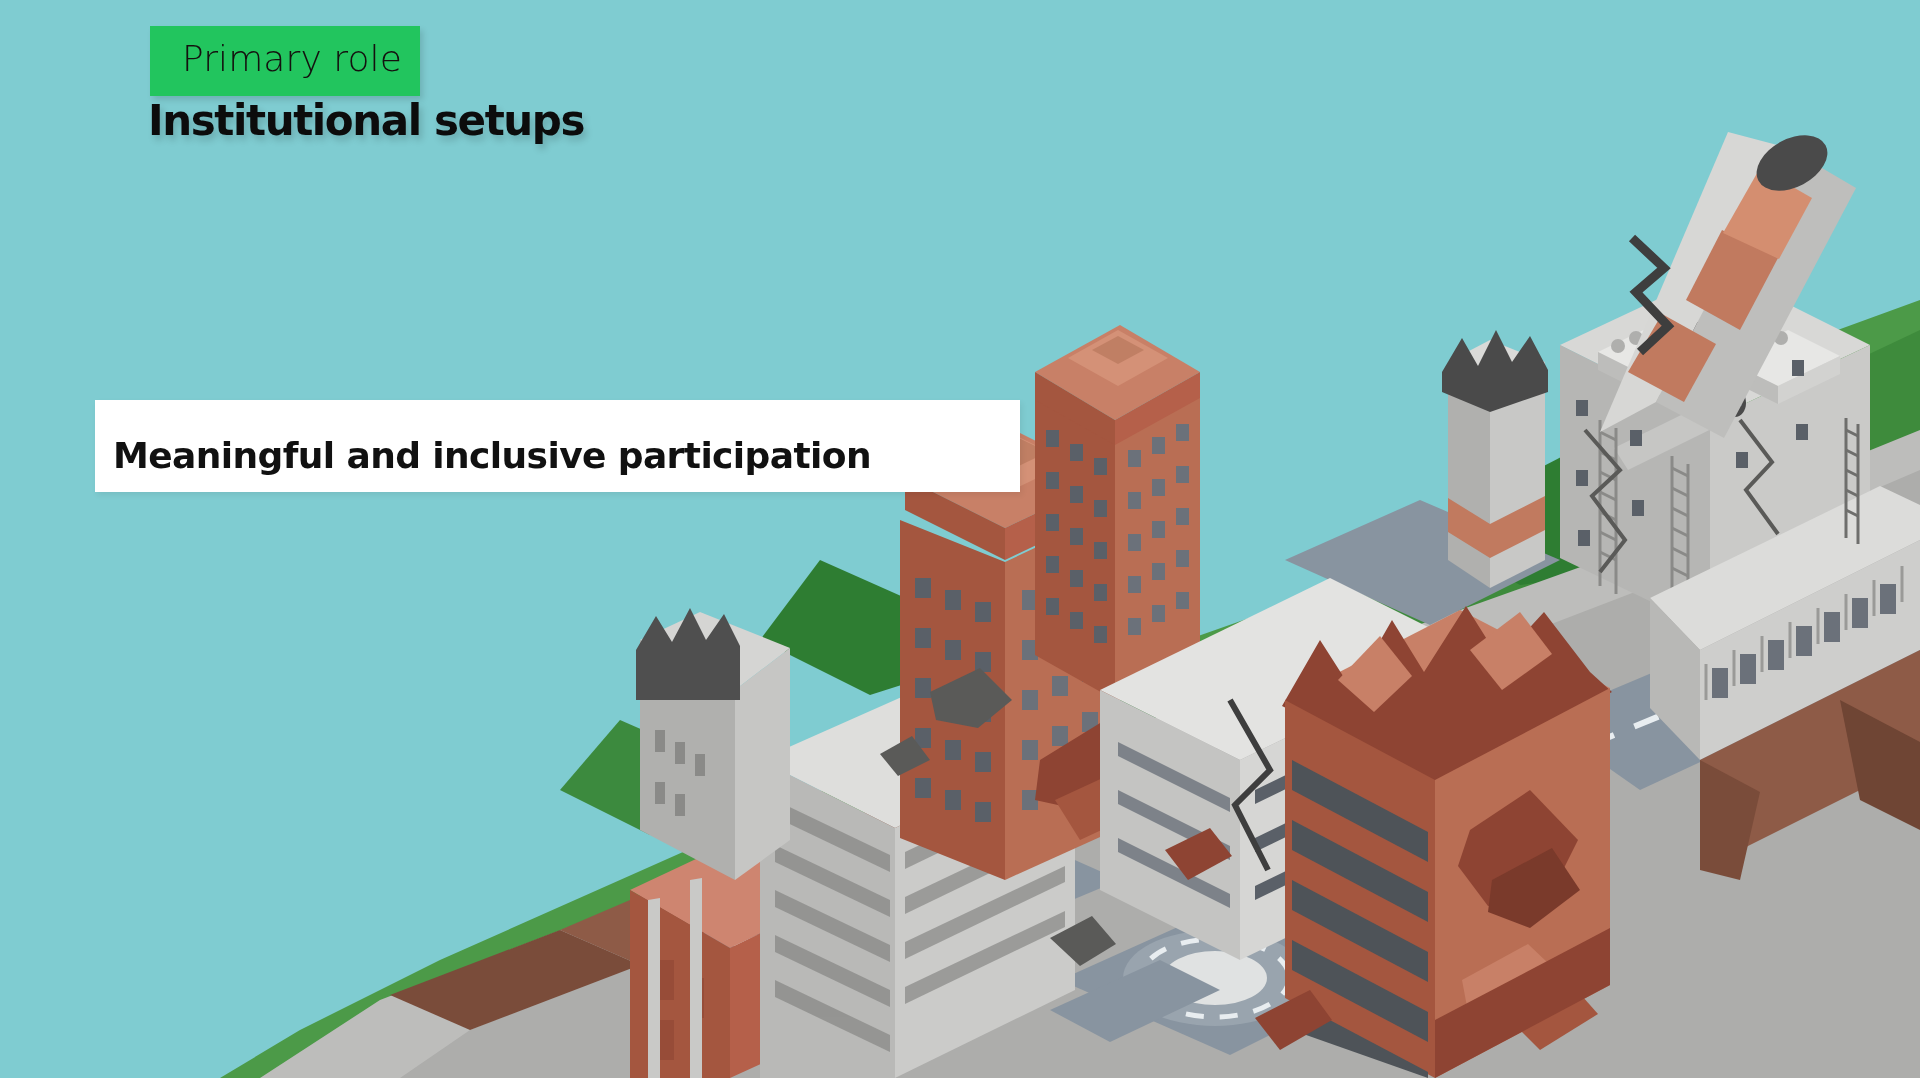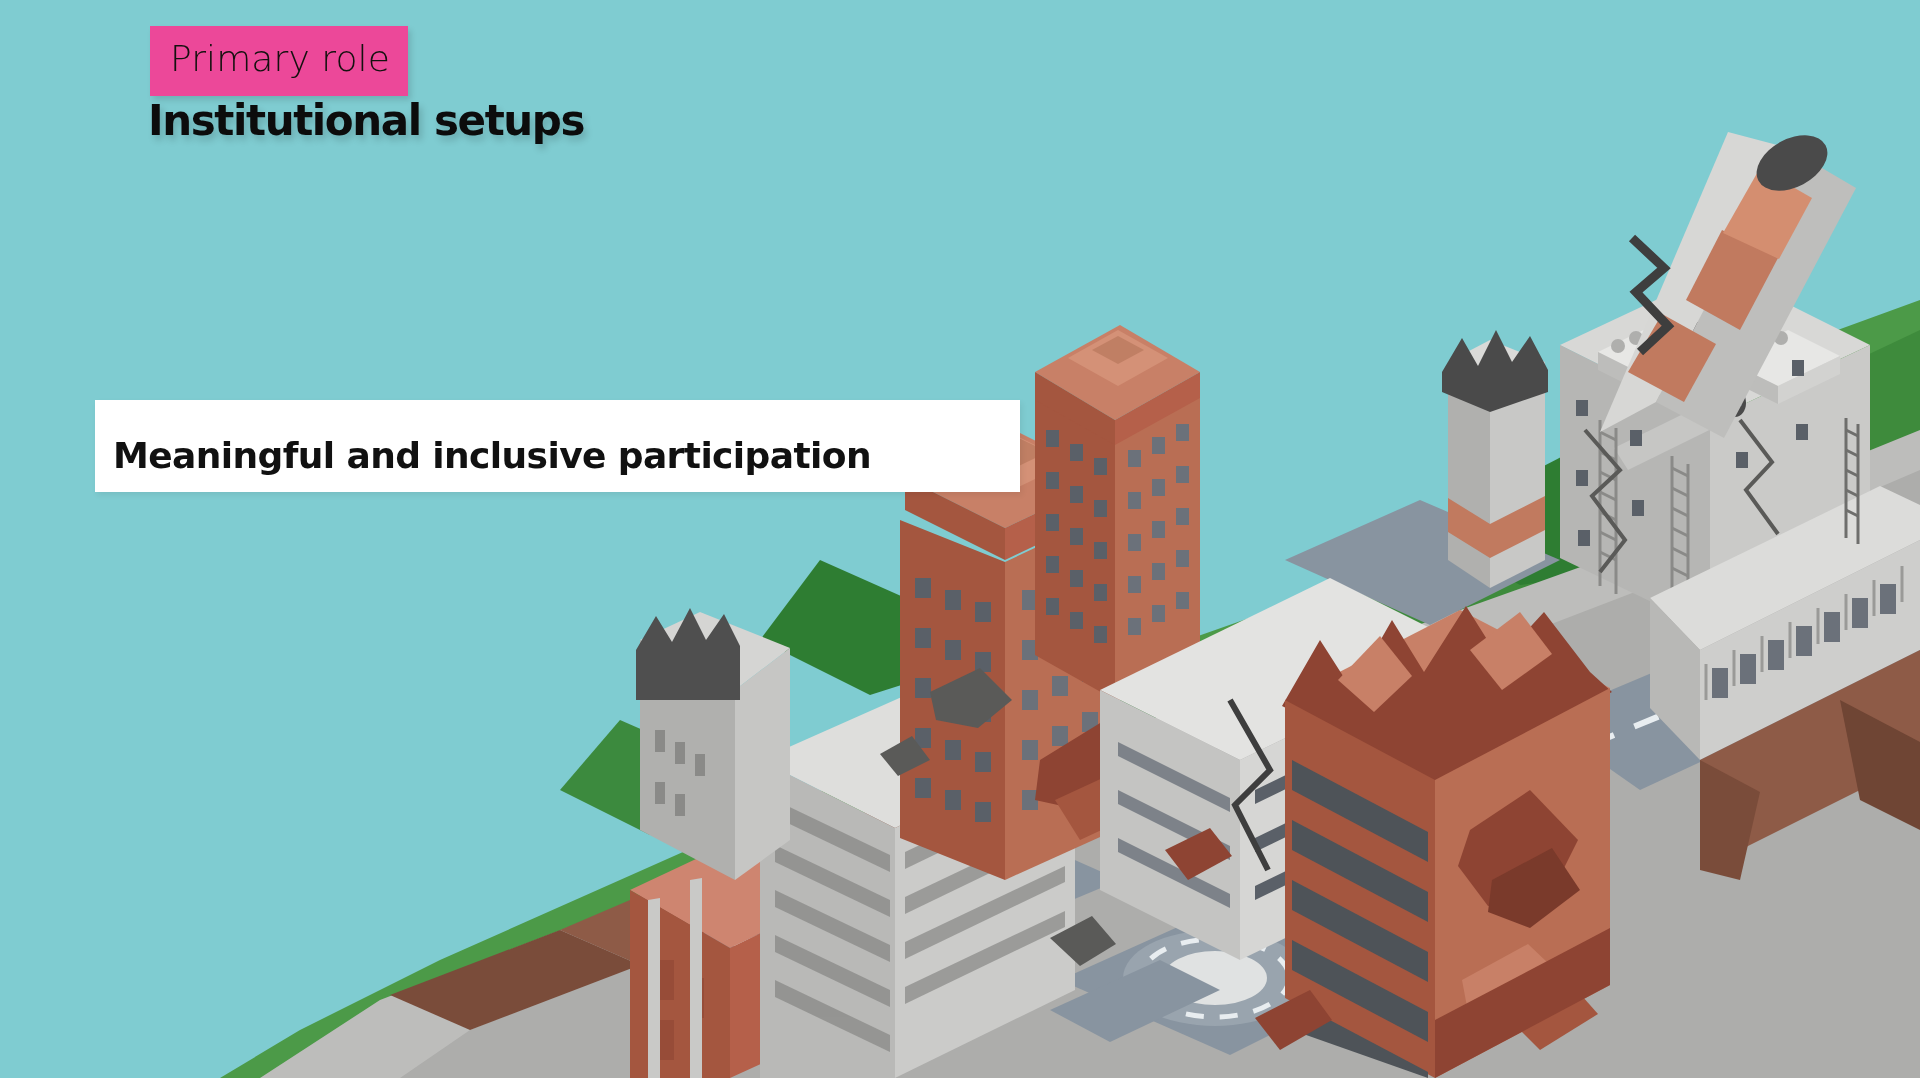--- a/index.html
+++ b/index.html
@@ -29,22 +29,22 @@
   #text-block {
     position: absolute;
     left: 0; top: 0;
     width: 1100px;
   }
 
   .eyebrow-badge {
     position: absolute;
     left: 150px;
     top: 26px;
-    background: #ec4899;
-    padding: 6px 18px 10px 20px;
+    background: #22c55e;
+    padding: 6px 18px 10px 32px;
     box-sizing: border-box;
     height: 70px;
     display: flex;
     align-items: center;
     box-shadow: 3px 4px 6px rgba(0,0,0,0.13);
   }
   .eyebrow-badge span {
     font-family: "DejaVu Sans", sans-serif;
     font-size: 36px;
     font-weight: 300;

